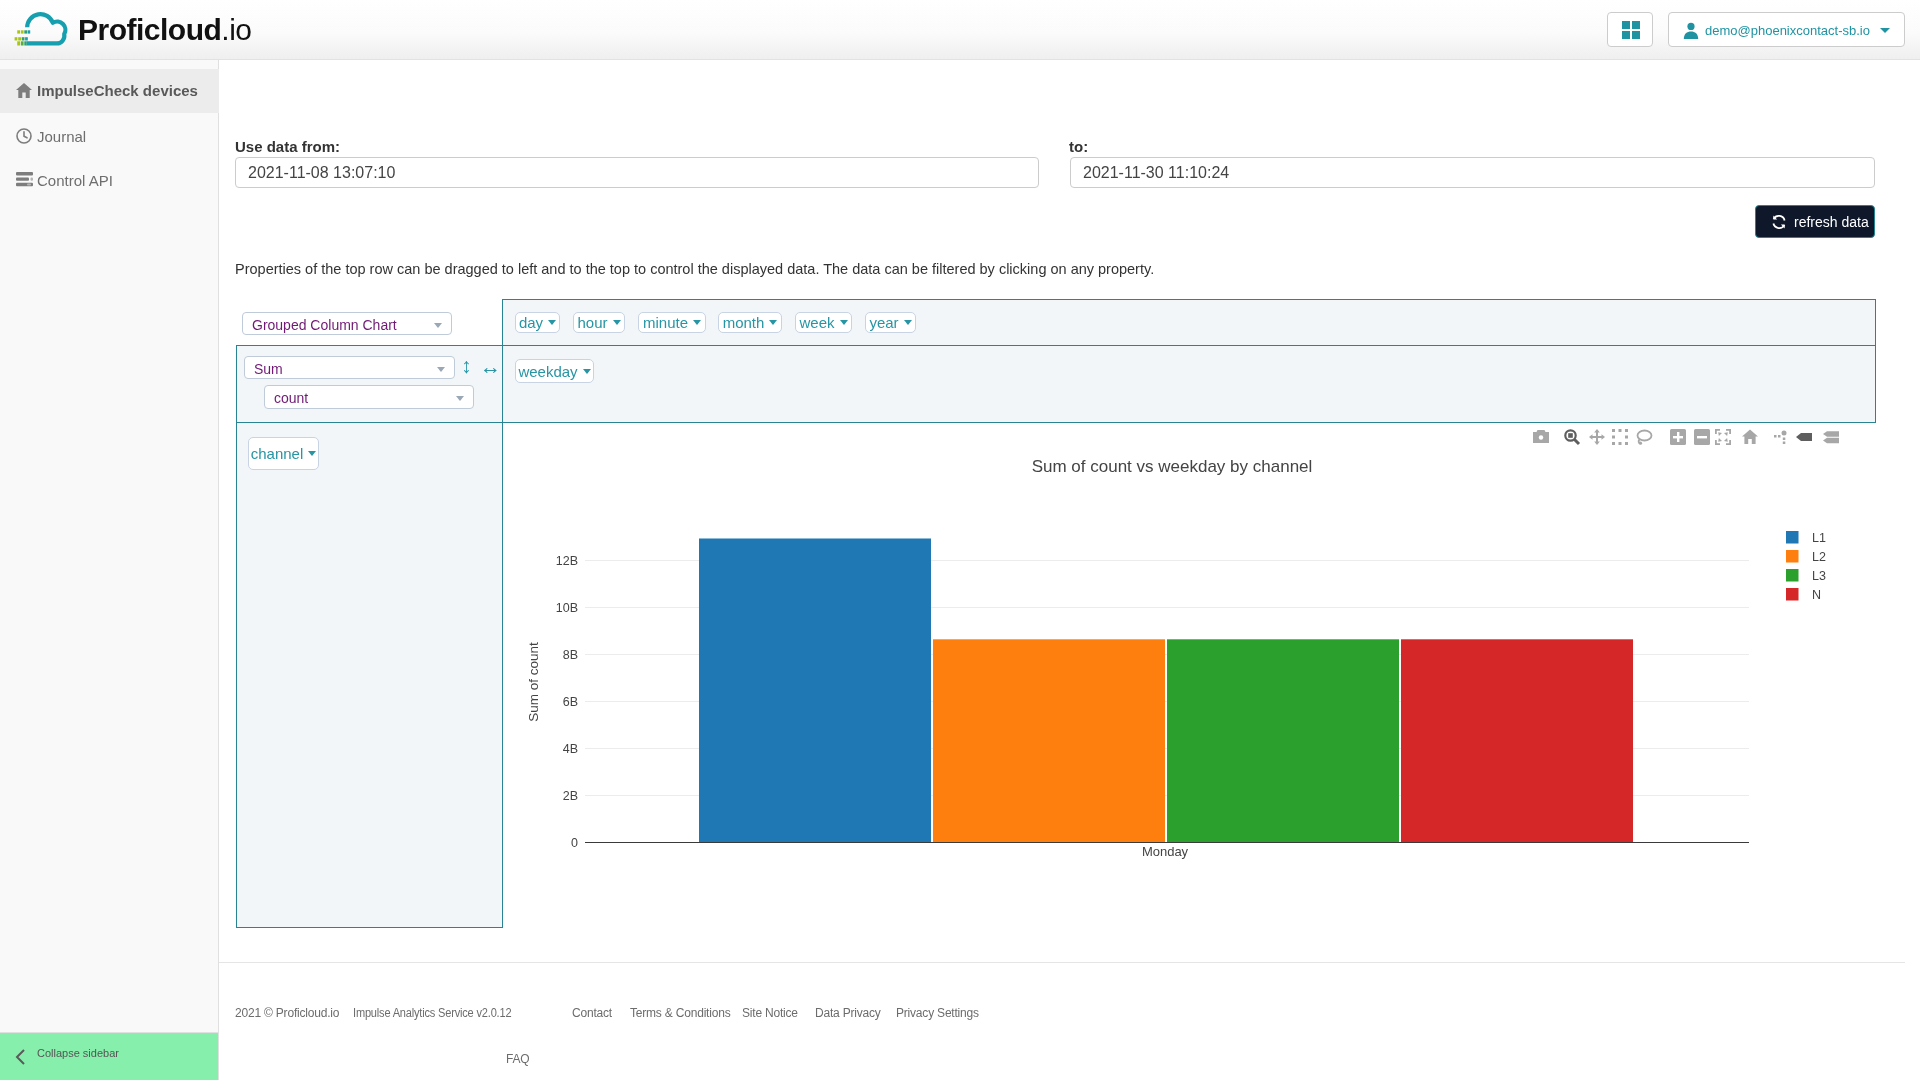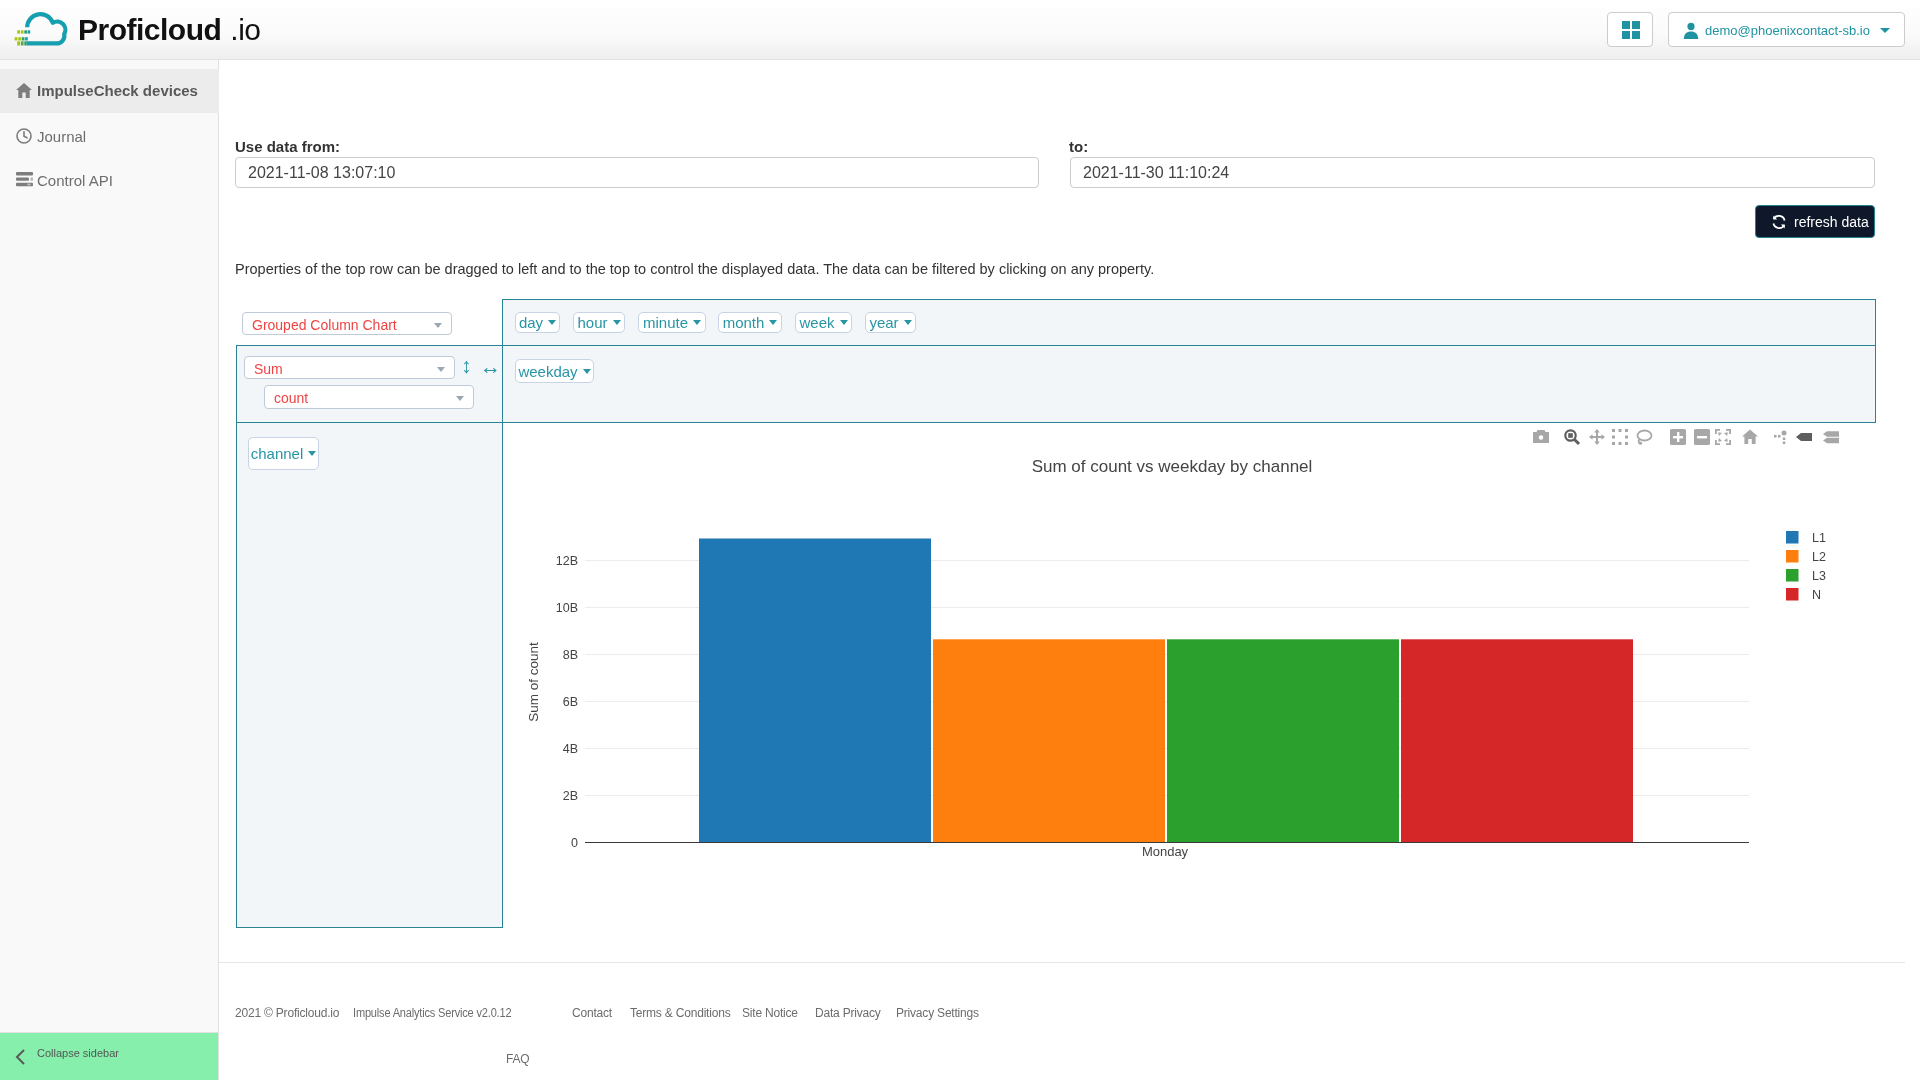--- a/index.html
+++ b/index.html
@@ -6,21 +6,21 @@
   * { margin:0; padding:0; box-sizing:border-box; }
   html,body { width:1920px; height:1080px; font-family:"Liberation Sans", sans-serif; background:#fff; overflow:hidden; }
   #page { position:relative; width:1920px; height:1080px; }
 
   
   #header { position:absolute; left:0; top:0; width:1920px; height:60px;
     background:linear-gradient(#ffffff 0%, #fbfbfb 55%, #efefef 100%); border-bottom:1px solid #e2e2e2; z-index:5; }
   #logo { position:absolute; left:12px; top:8px; }
   #logotext { position:absolute; left:78px; top:13px; font-size:30px; color:#111; letter-spacing:-0.5px; }
   #logotext b { font-weight:bold; }
-  #logotext span.io { font-weight:normal;padding-left:9px; }
+  #logotext span.io { font-weight:normal; }
   .hbtn { position:absolute; top:12px; height:35px; background:#fff; border:1px solid #ccc; border-radius:4px; }
   #gridbtn { left:1607px; width:46px; }
   #gridbtn svg { position:absolute; left:14px; top:8px; }
   #userbtn { left:1668px; width:237px; color:#2093a2; font-size:14px; }
   #userbtn .utext { position:absolute; left:36px; top:10px; white-space:nowrap; font-size:13px; }
   #userbtn svg.person { position:absolute; left:13px; top:8px; }
   #userbtn .caret { position:absolute; right:14px; top:15px; width:0; height:0; border-left:5px solid transparent; border-right:5px solid transparent; border-top:5px solid #2093a2; }
 
   
   #sidebar { position:absolute; left:0; top:60px; width:219px; height:1020px; background:#f9f9f9; border-right:1px solid #e0e0e0; }
@@ -50,21 +50,21 @@
   #refresh svg { position:absolute; left:15px; top:8px; }
 
   #blurb { position:absolute; left:235px; top:261px; font-size:14.5px; color:#333; }
 
   
   .pcell { position:absolute; border:1px solid #288392; background:#f2f6f8; }
   #cellB { left:502px; top:299px; width:1374px; height:47px; }
   #cellC { left:236px; top:345px; width:267px; height:78px; }
   #cellD { left:502px; top:345px; width:1374px; height:78px; }
   #cellE { left:236px; top:422px; width:267px; height:506px; }
-  .psel { position:absolute; border:1px solid #bfcbd8; border-radius:4px; background:#fff; color:#ef4444; font-size:14px; }
+  .psel { position:absolute; border:1px solid #bfcbd8; border-radius:4px; background:#fff; color:#701a75; font-size:14px; }
   .psel .t { position:absolute; left:9px; top:4px; }
   .psel .car { position:absolute; right:9px; top:10px; width:0; height:0; border-left:4.5px solid transparent; border-right:4.5px solid transparent; border-top:5px solid #9aa7b5; }
   #selRenderer { left:242px; top:312px; width:210px; height:23px; }
   #selAgg { left:244px; top:356px; width:211px; height:23px; }
   #selCount { left:264px; top:385px; width:210px; height:24px; }
   .arrows { position:absolute; color:#2795a4; font-size:21px; font-weight:bold; }
   .pill { position:absolute; border:1px solid #c8d4e3; border-radius:5px; background:#fff; color:#2795a4; font-size:15px; white-space:nowrap; display:flex; align-items:center; justify-content:center; }
   .pill .car { display:inline-block; margin-left:5px; width:0; height:0; border-left:4.5px solid transparent; border-right:4.5px solid transparent; border-top:5px solid #2795a4; }
 
   

